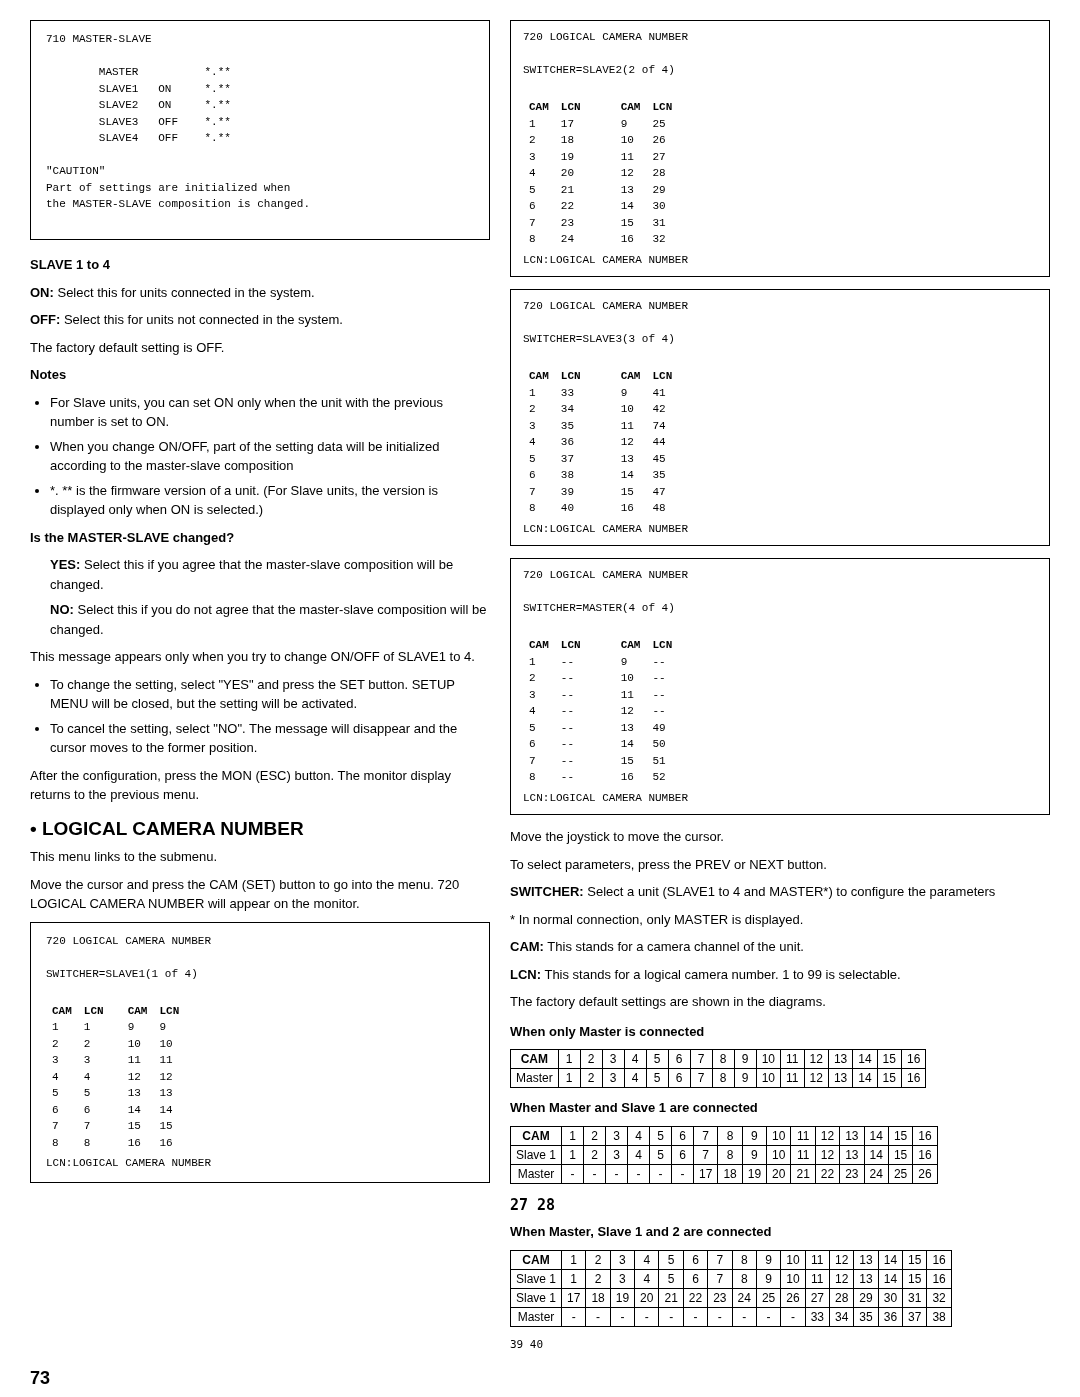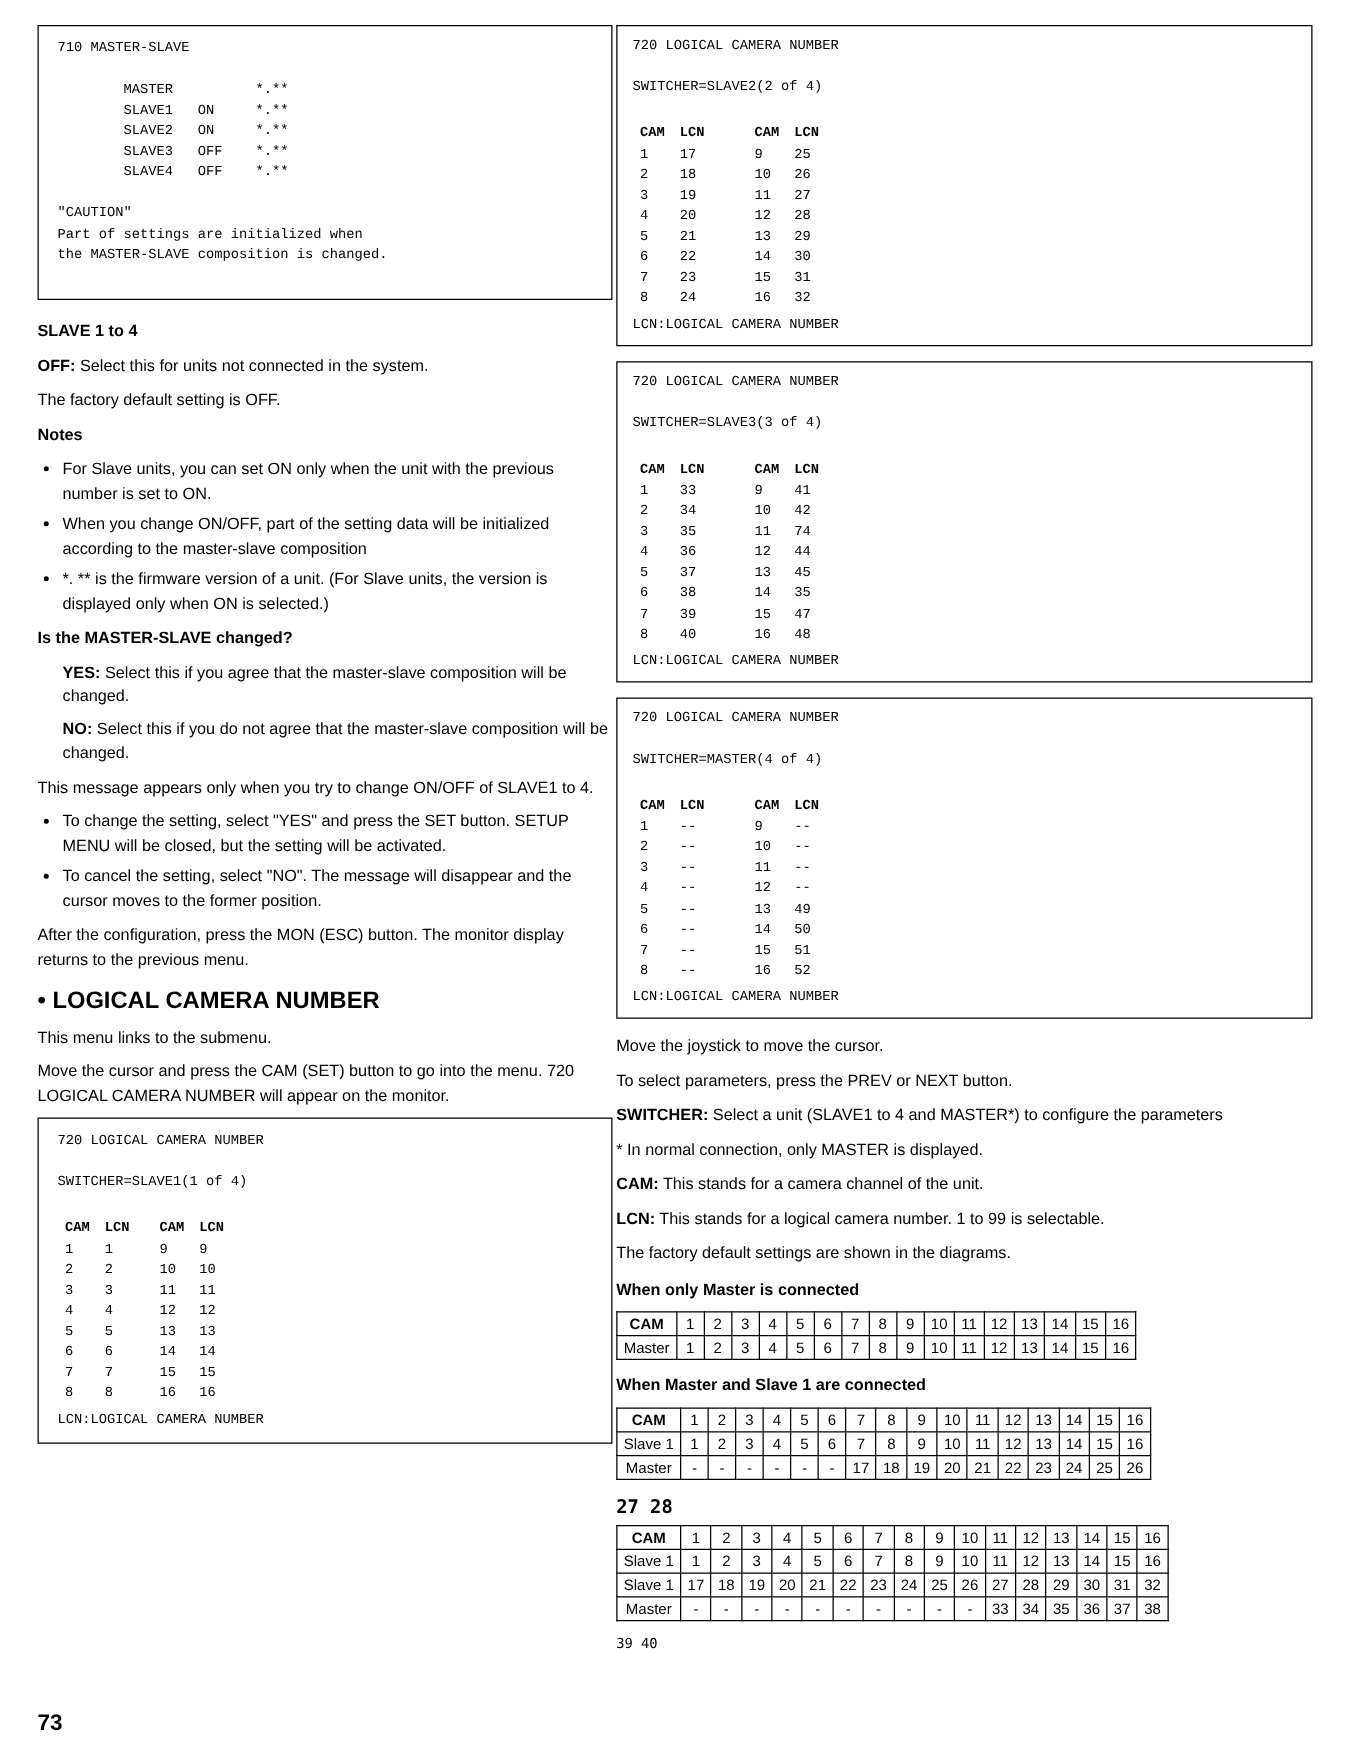--- a/index.html
+++ b/index.html
@@ -15,21 +15,21 @@
     }
     .page-number {
       position: absolute;
       bottom: 8px;
       left: 30px;
       font-size: 18px;
       font-weight: bold;
     }
     .two-col {
       display: flex;
-      gap: 3px;
+      gap: 20px;
     }
     .left-col {
       width: 460px;
       flex-shrink: 0;
     }
     .right-col {
       flex: 1;
     }
     
     .monitor-box {
@@ -102,20 +102,24 @@
       <div class="line">        SLAVE3   OFF    *.**</div>
       <div class="line">        SLAVE4   OFF    *.**</div>
       <div class="line"> </div>
       <div class="line">"CAUTION"</div>
       <div class="line">Part of settings are initialized when</div>
       <div class="line">the MASTER-SLAVE composition is changed.</div>
       <div class="line"> </div>
     </div>
 
     <p><strong>SLAVE 1 to 4</strong></p>
+    <p>
+      <strong>ON:</strong>
+      <span>Select this for units connected in the system.</span>
+    </p>
     <p>
       <strong>OFF:</strong>
       <span>Select this for units not connected in the system.</span>
     </p>
     <p>The factory default setting is OFF.</p>
 
     <p><strong>Notes</strong></p>
     <ul>
       <li>For Slave units, you can set ON only when the unit with the previous number is set to ON.</li>
       <li>When you change ON/OFF, part of the setting data will be initialized according to the master-slave composition</li>
@@ -565,20 +569,21 @@
             <td>22</td>
         <td>23</td>
             <td>24</td>
             <td>25</td>
             <td>26</td>
       </tr>
     </tbody>
       </table>
     <p style="font-size:15px; font-family:monospace; margin-top:1px; margin-bottom:4px;font-weight:bold;">                                        27 28</p>
 
+    <p style="margin-top:6px;"><strong>When Master, Slave 1 and 2 are connected</strong></p>
     <table class="cam-table">
       <tbody>
           <tr>
         <td><strong>CAM</strong></td>
         <td>1</td>
             <td>2</td>
             <td>3</td>
             <td>4</td>
         <td>5</td>
             <td>6</td>

